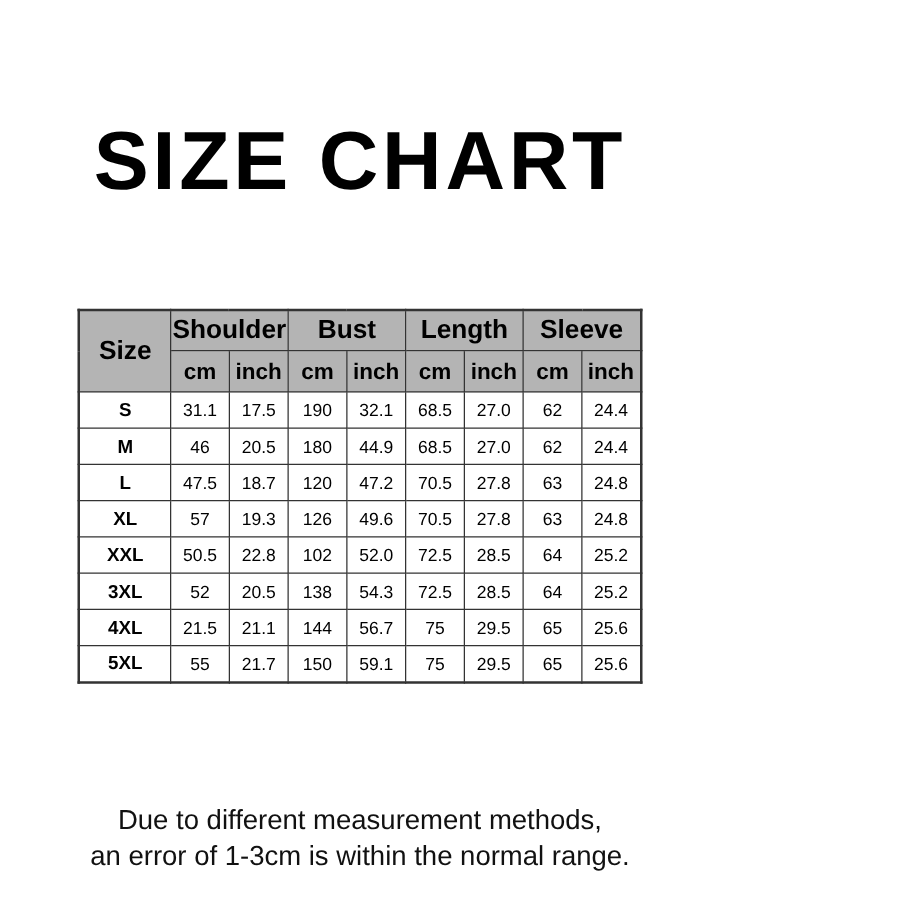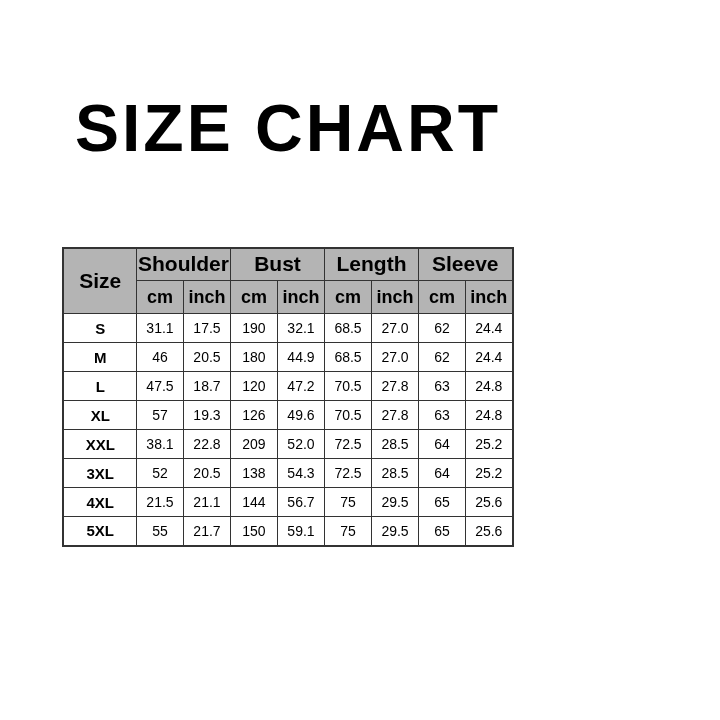--- a/index.html
+++ b/index.html
@@ -148,23 +148,23 @@
           <td>19.3</td>
           <td>126</td>
           <td>49.6</td>
           <td>70.5</td>
           <td>27.8</td>
           <td>63</td>
           <td>24.8</td>
         </tr>
         <tr>
           <th>XXL</th>
-          <td>38.1</td>
+          <td>50.5</td>
           <td>22.8</td>
-          <td>209</td>
+          <td>102</td>
           <td>52.0</td>
           <td>72.5</td>
           <td>28.5</td>
           <td>64</td>
           <td>25.2</td>
         </tr>
         <tr>
           <th>3XL</th>
           <td>52</td>
           <td>20.5</td>
@@ -193,14 +193,18 @@
           <td>150</td>
           <td>59.1</td>
           <td>75</td>
           <td>29.5</td>
           <td>65</td>
           <td>25.6</td>
         </tr>
       </tbody>
   </table>
 
+  <div class="note">
+    <div>Due to different measurement methods,</div>
+    <div>an error of 1-3cm is within the normal range.</div>
+  </div>
 
 </div>
 
 </body></html>

